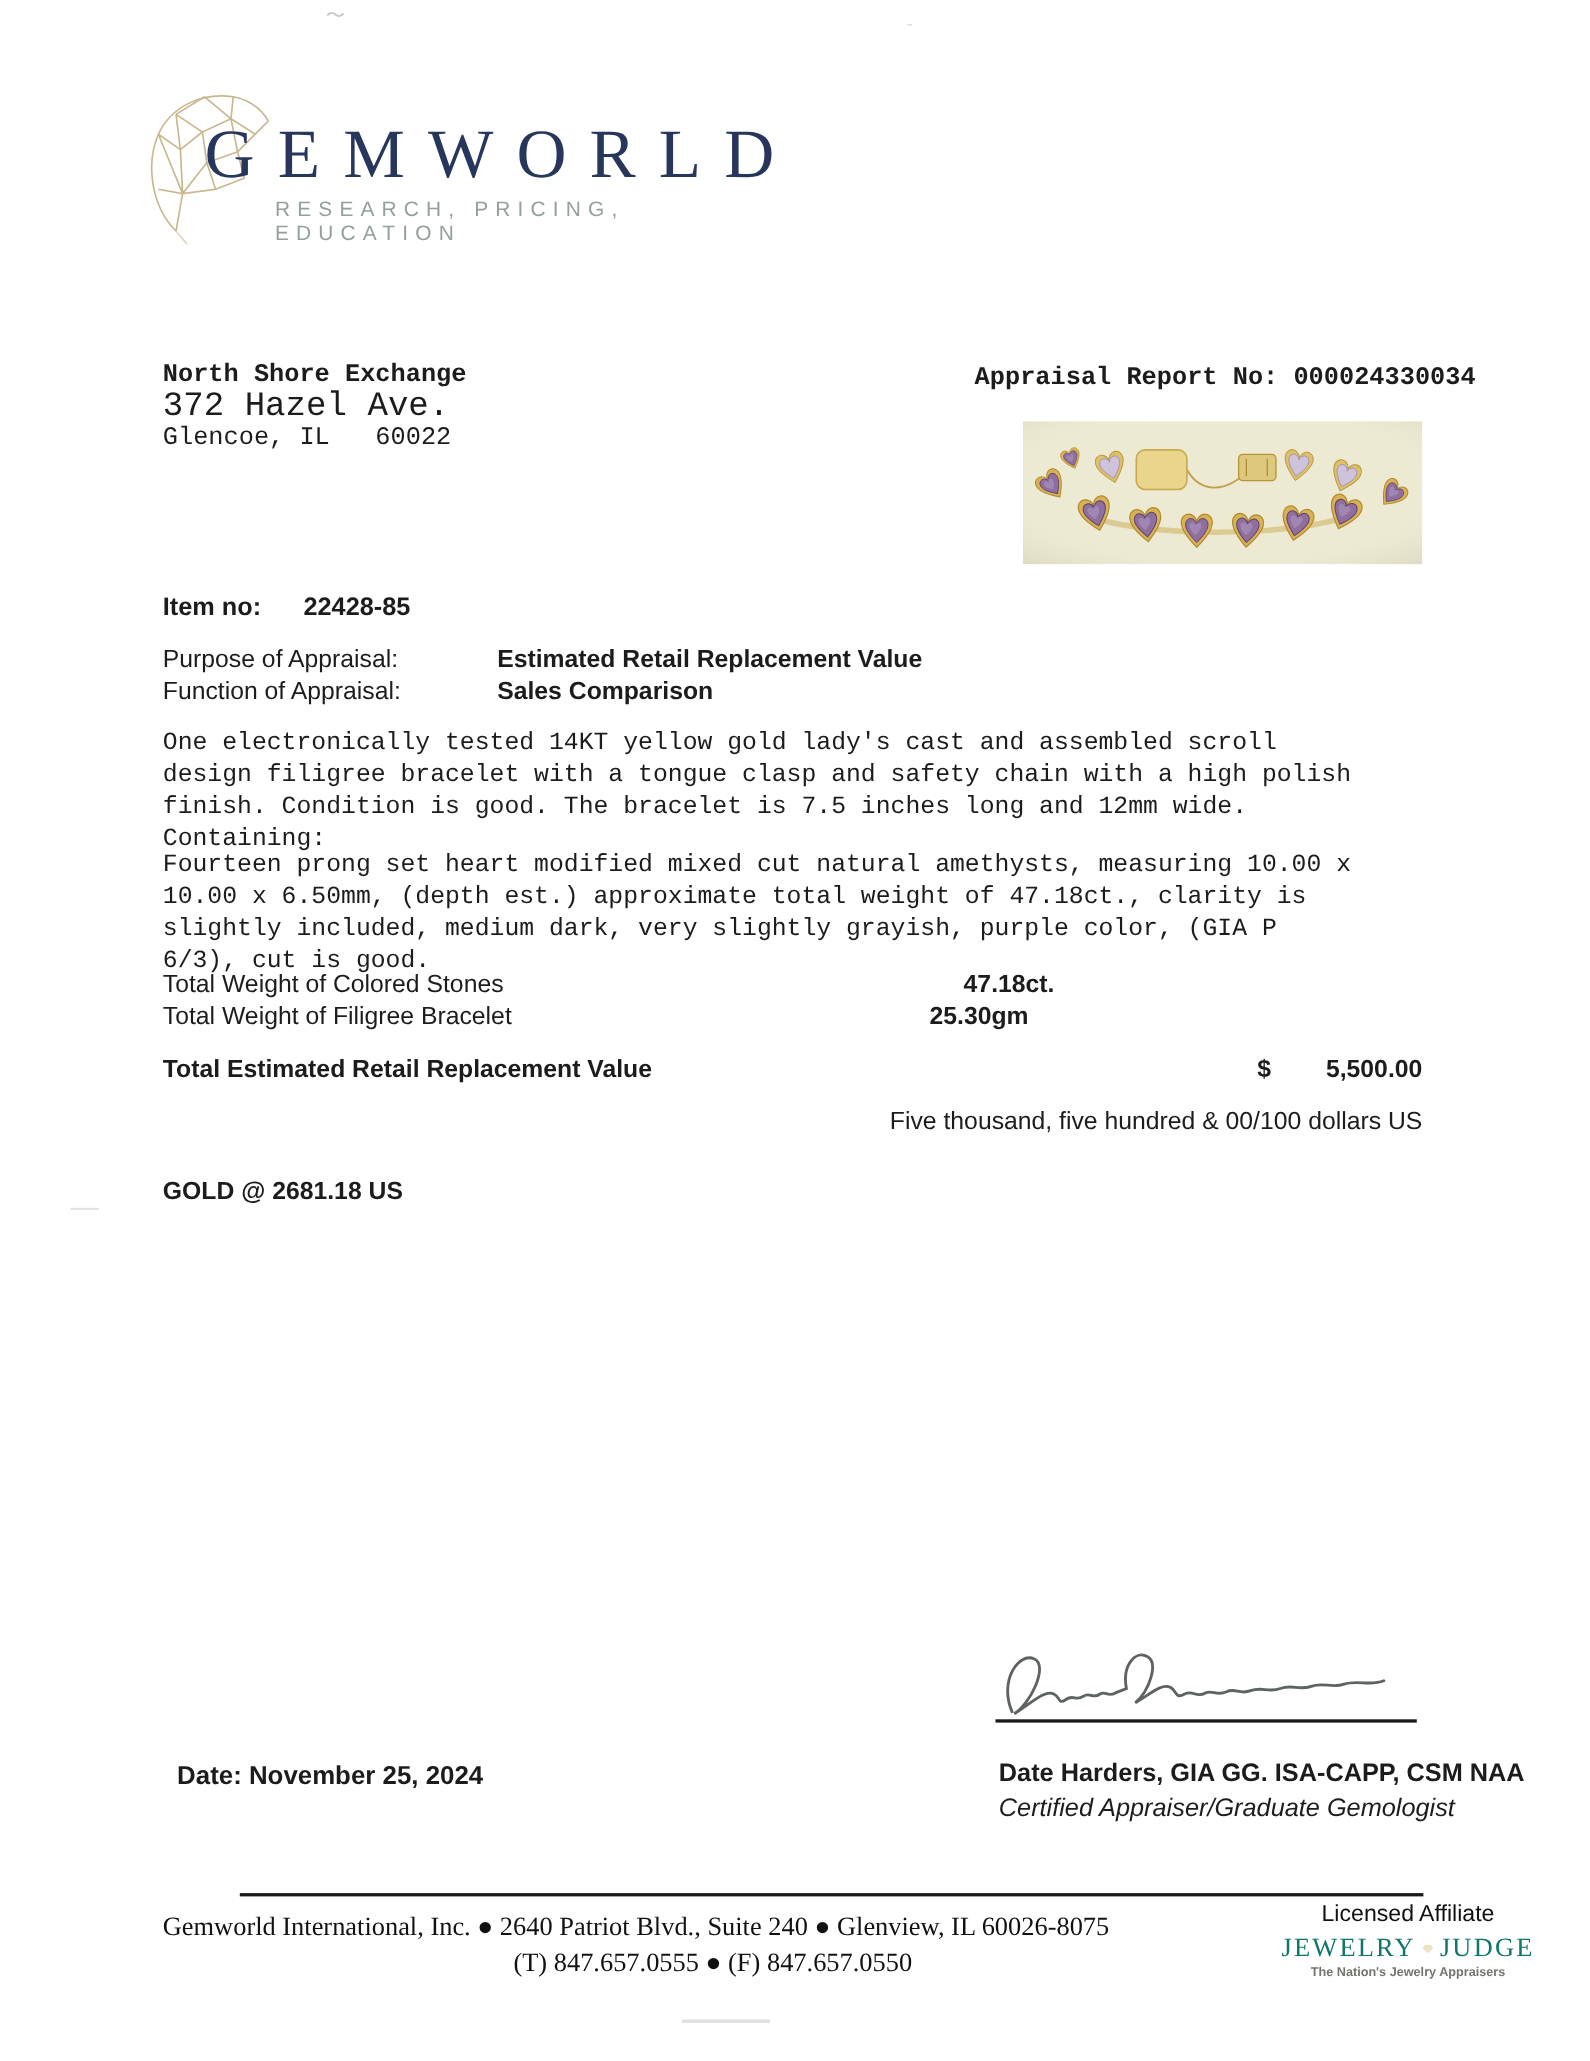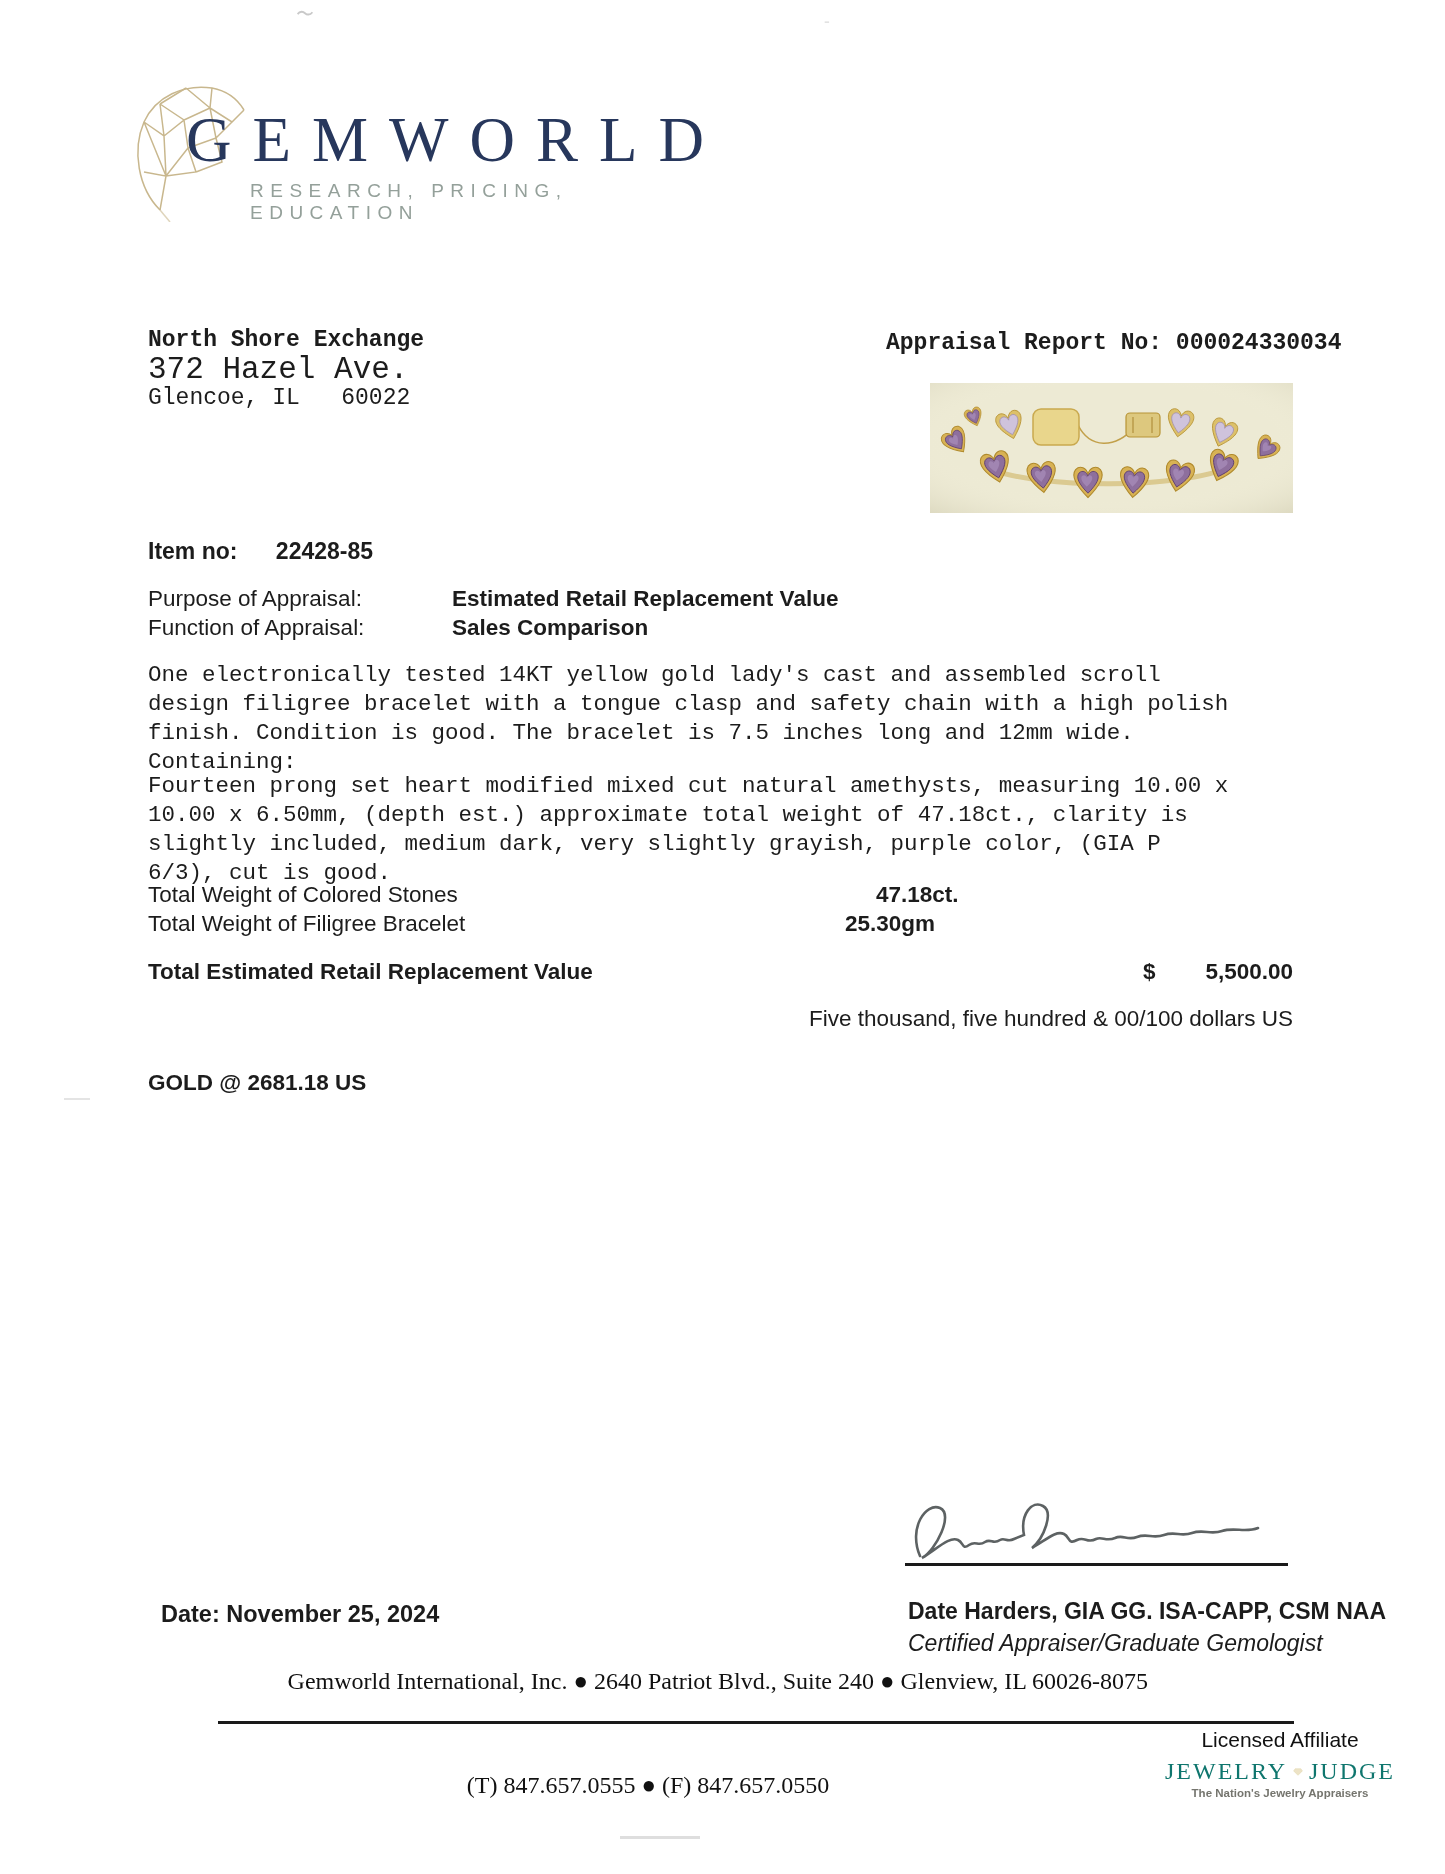--- a/index.html
+++ b/index.html
@@ -130,21 +130,21 @@
   <svg class="abs" style="left:898px; top:1494px;" width="400" height="72" viewBox="0 0 400 72">
     <path d="M22,62 C10,34 28,8 42,14 C56,20 38,56 24,64 C40,54 52,42 60,46 C66,49 64,56 71,51 C78,46 80,53 87,48 C93,44 95,51 102,46 C107,43 109,49 116,45 L126,41 C122,20 134,6 145,12 C156,18 146,44 134,54 C148,46 158,36 166,40 C172,43 170,51 179,46 C187,42 189,50 198,45 C204,42 208,48 217,44 C225,40 229,47 239,43 C249,39 255,45 266,41 C277,37 283,43 294,39 C305,35 313,41 324,37 C336,33 348,39 360,34" fill="none" stroke="#5d6263" stroke-width="2.6" stroke-linecap="round"></path>
   </svg>
   <div class="sig-line"></div>
 
   <div class="abs b" style="left:161px; top:1601px; font-size:23.5px;">Date: November 25, 2024</div>
   <div class="abs b" style="left:908px; top:1598px; font-size:23px;">Date Harders, GIA GG. ISA-CAPP, CSM NAA</div>
   <div class="abs" style="left:908px; top:1630px; font-size:23px; font-style:italic;">Certified Appraiser/Graduate Gemologist</div>
 
   <div class="rule" style="left:218px; top:1721px; width:1076px; height:3px;"></div>
-  <div class="abs footer-serif" style="left:148px; top:1668px; width:1000px; text-align:right;">Gemworld International, Inc. ● 2640 Patriot Blvd., Suite 240 ● Glenview, IL 60026-8075</div>
+  <div class="abs footer-serif" style="left:148px; top:1739px; width:1000px; text-align:left;">Gemworld International, Inc. ● 2640 Patriot Blvd., Suite 240 ● Glenview, IL 60026-8075</div>
   <div class="abs footer-serif" style="left:148px; top:1772px; width:1000px; text-align:center;">(T) 847.657.0555 ● (F) 847.657.0550</div>
 
   <div class="abs" style="left:1165px; top:1728px; width:230px; text-align:center;">
     <div class="affil-sans">Licensed Affiliate</div>
     <div style="margin-top:6px; display:flex; justify-content:center; align-items:center; gap:6px;">
       <span class="affil-name">JEWELRY</span>
       <svg width="18" height="14" viewBox="0 0 18 14">
         <path d="M4,1 L14,1 L17,5 L9,13 L1,5 Z" fill="#e9ddb8" stroke="#d4c38e" stroke-width="0.8" opacity="0.8"></path>
       </svg>
       <span class="affil-name">JUDGE</span>

